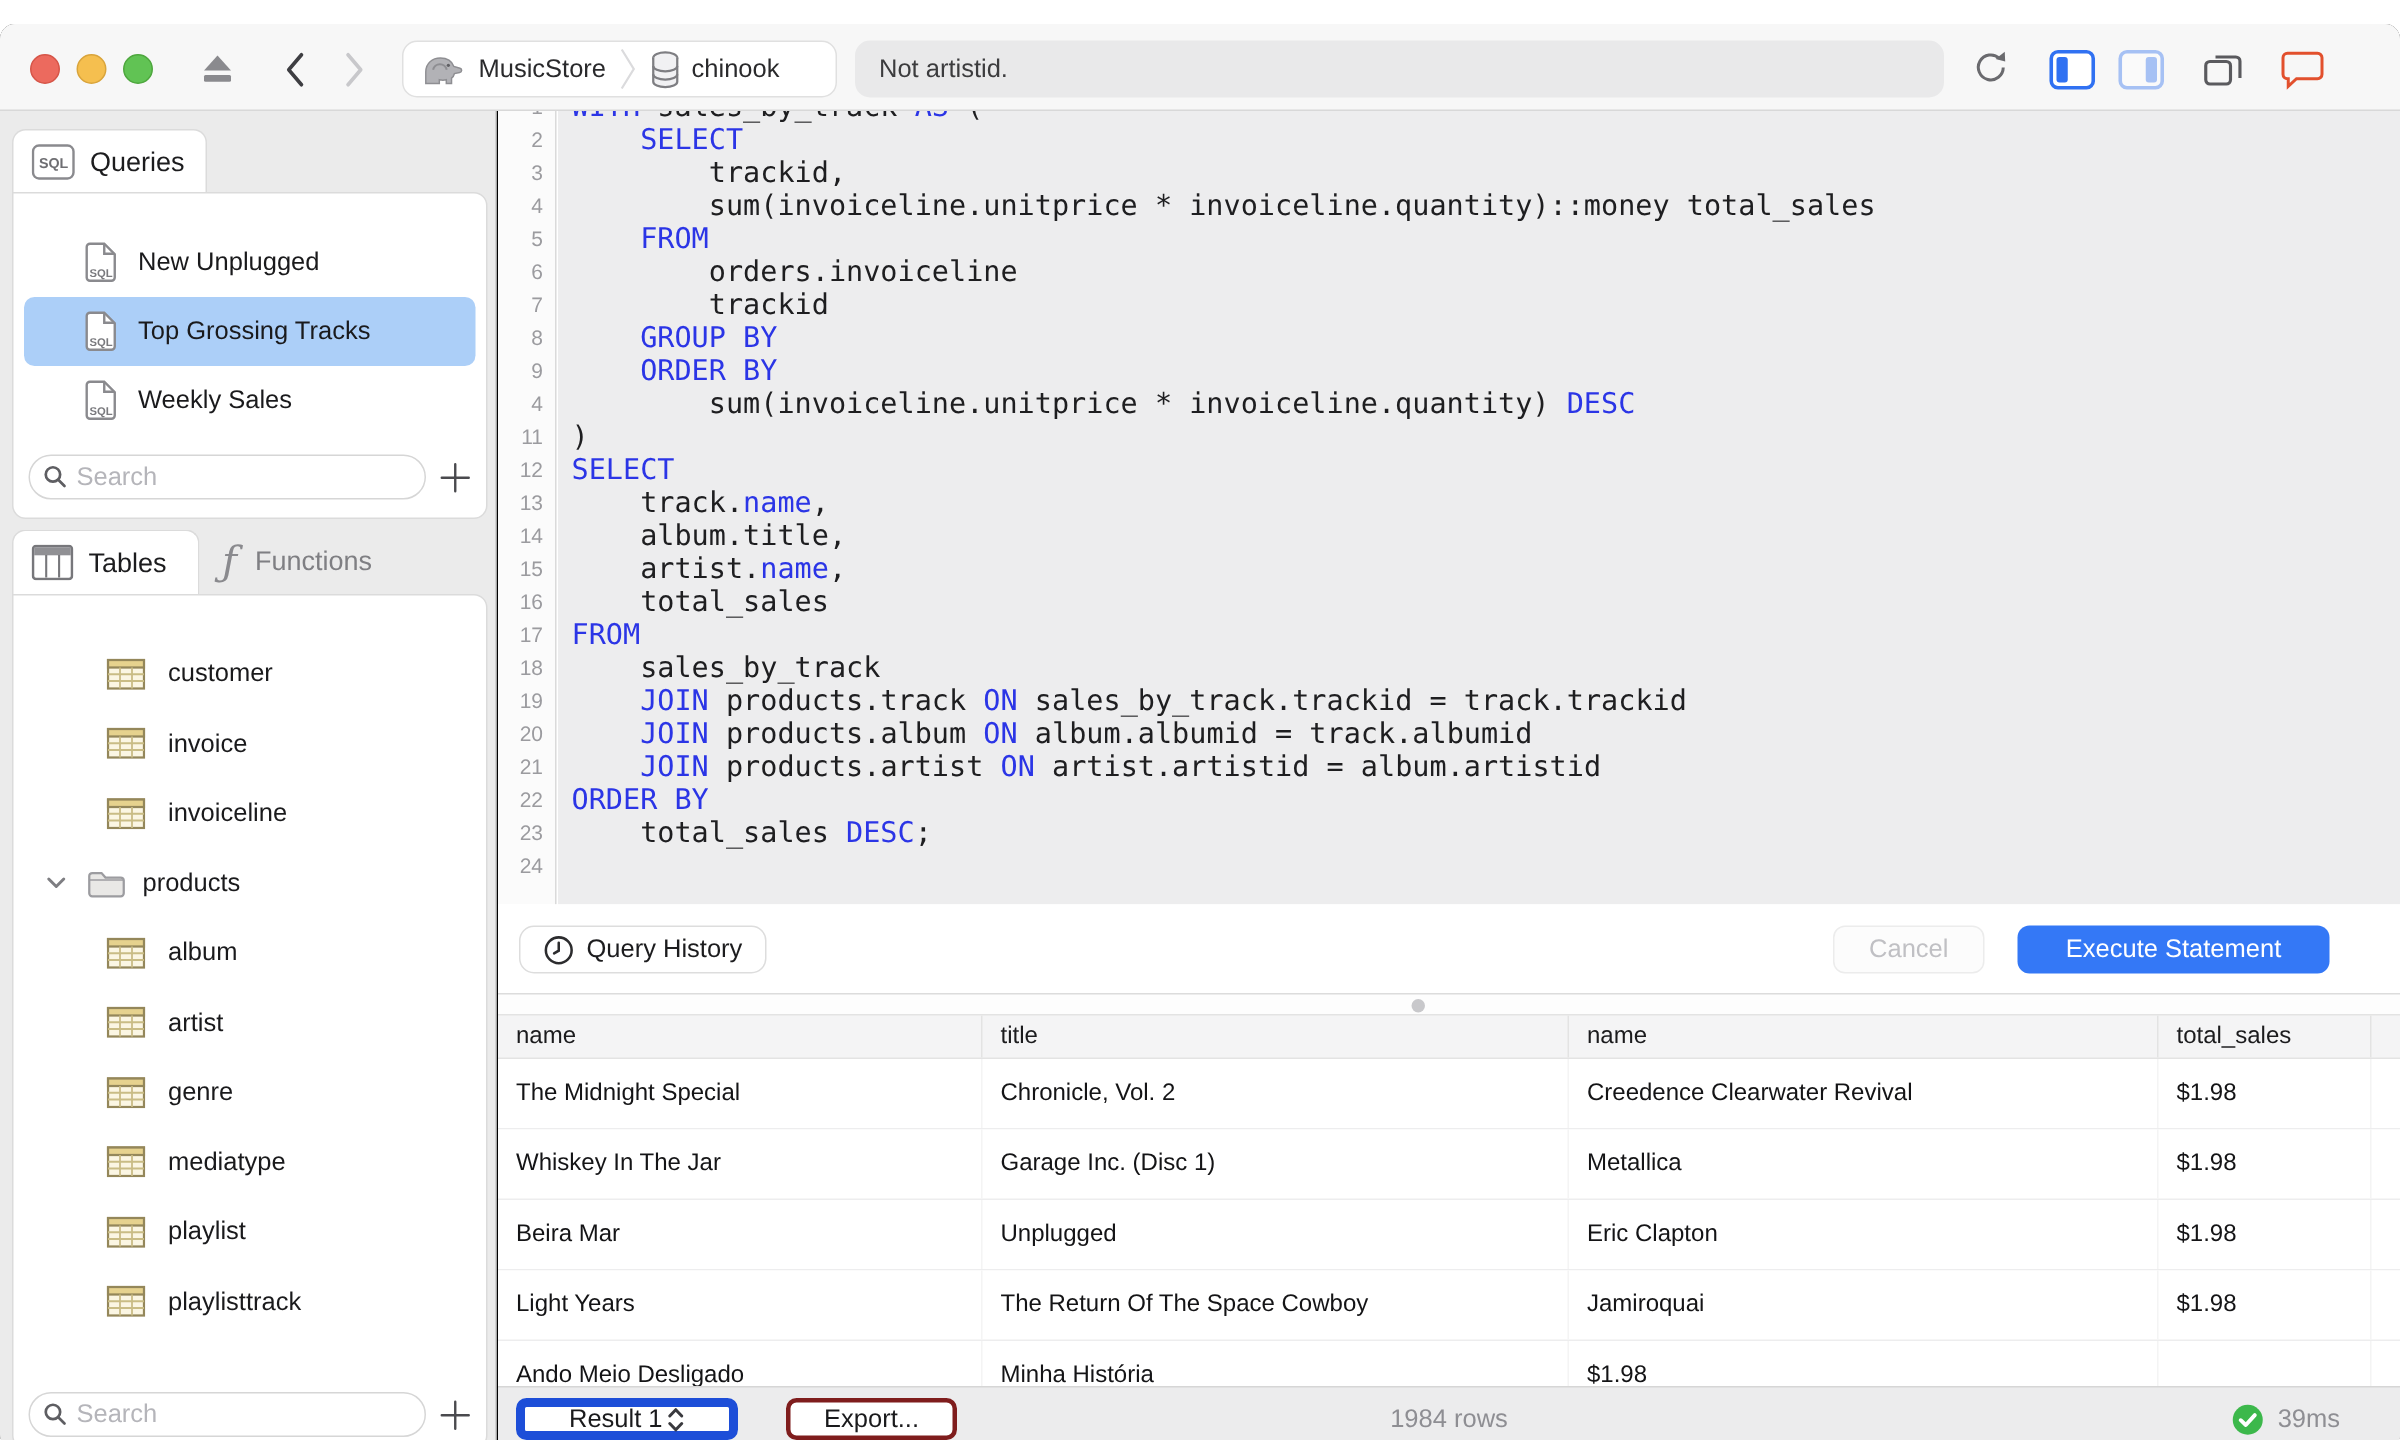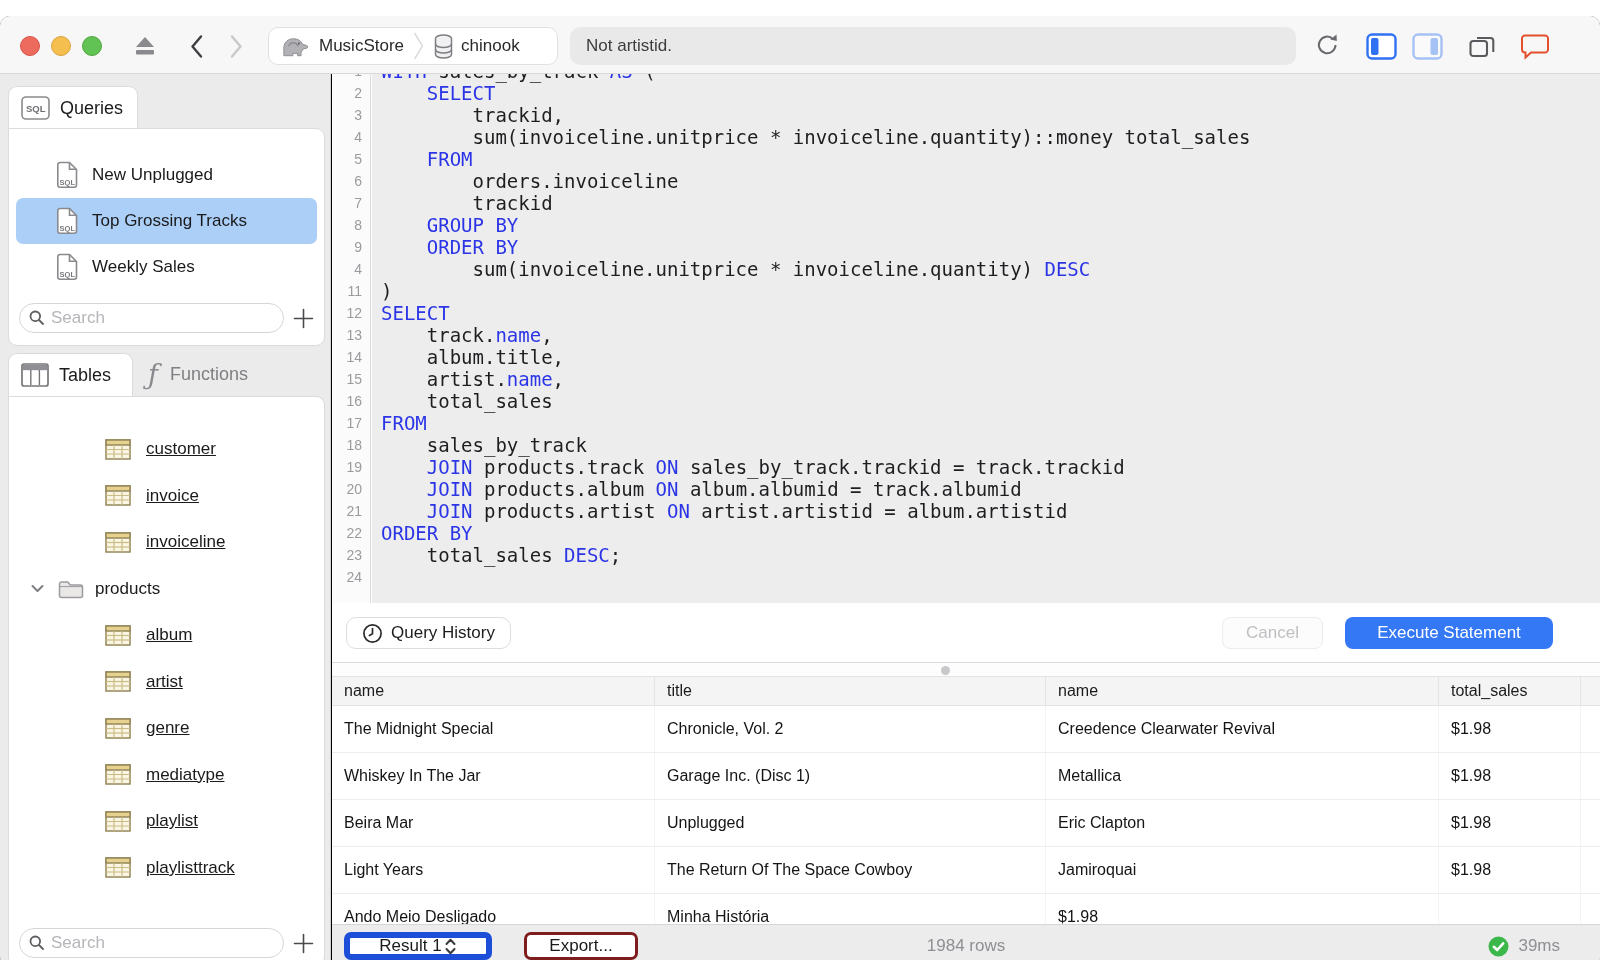--- a/index.html
+++ b/index.html
@@ -27,21 +27,21 @@
   .panel-queries { left:8px; top:54px; width:317px; height:218px; }
   .panel-tables  { left:8px; top:322px; width:317px; height:570px; overflow:hidden; }
   #query-list { padding-top:23px; }
   .q-item { height:46px; display:flex; align-items:center; gap:13px; padding-left:47px; font-size:17px; color:#1A1A1C; }
   .q-item.selected { background:#ACCFF8; border-radius:7px; margin:0 7px; padding-left:40px; }
   #table-tree { padding-top:29px; }
   .t-row { height:46.5px; display:flex; align-items:center; font-size:17px; color:#1A1A1C; }
   .t-row.folder { padding-left:22px; }
   .t-row.folder .chev { width:14px; margin-right:13px; display:flex; }
   .t-row.folder .ico { margin-right:11px; display:flex; }
-  .t-row.table { padding-left:96px;text-decoration:underline; }
+  .t-row.table { padding-left:62px; }
   .t-row.table .ico { margin-right:15px; display:flex; }
   .searchrow { position:absolute; left:10px; right:40px; bottom:12px; height:30px; z-index:3; }
   .searchrow.tables { bottom:7px; }
   .searchfield { width:100%; height:30px; background:#fff; border:1px solid #D6D6D6; border-radius:15px; display:flex; align-items:center; gap:6px; padding-left:9px; }
   .searchfield input { border:none; outline:none; background:transparent; font-size:17px; color:#1A1A1C; width:200px; font-family:"Liberation Sans",sans-serif; }
   .searchfield input::placeholder { color:#B5B5BA; }
   .plusbtn { position:absolute; width:30px; height:30px; right:6px; background:none; border:none; display:flex; align-items:center; justify-content:center; }
 
   
   .main { position:absolute; left:332px; top:58px; width:1268px; height:892px; background:#fff; }

